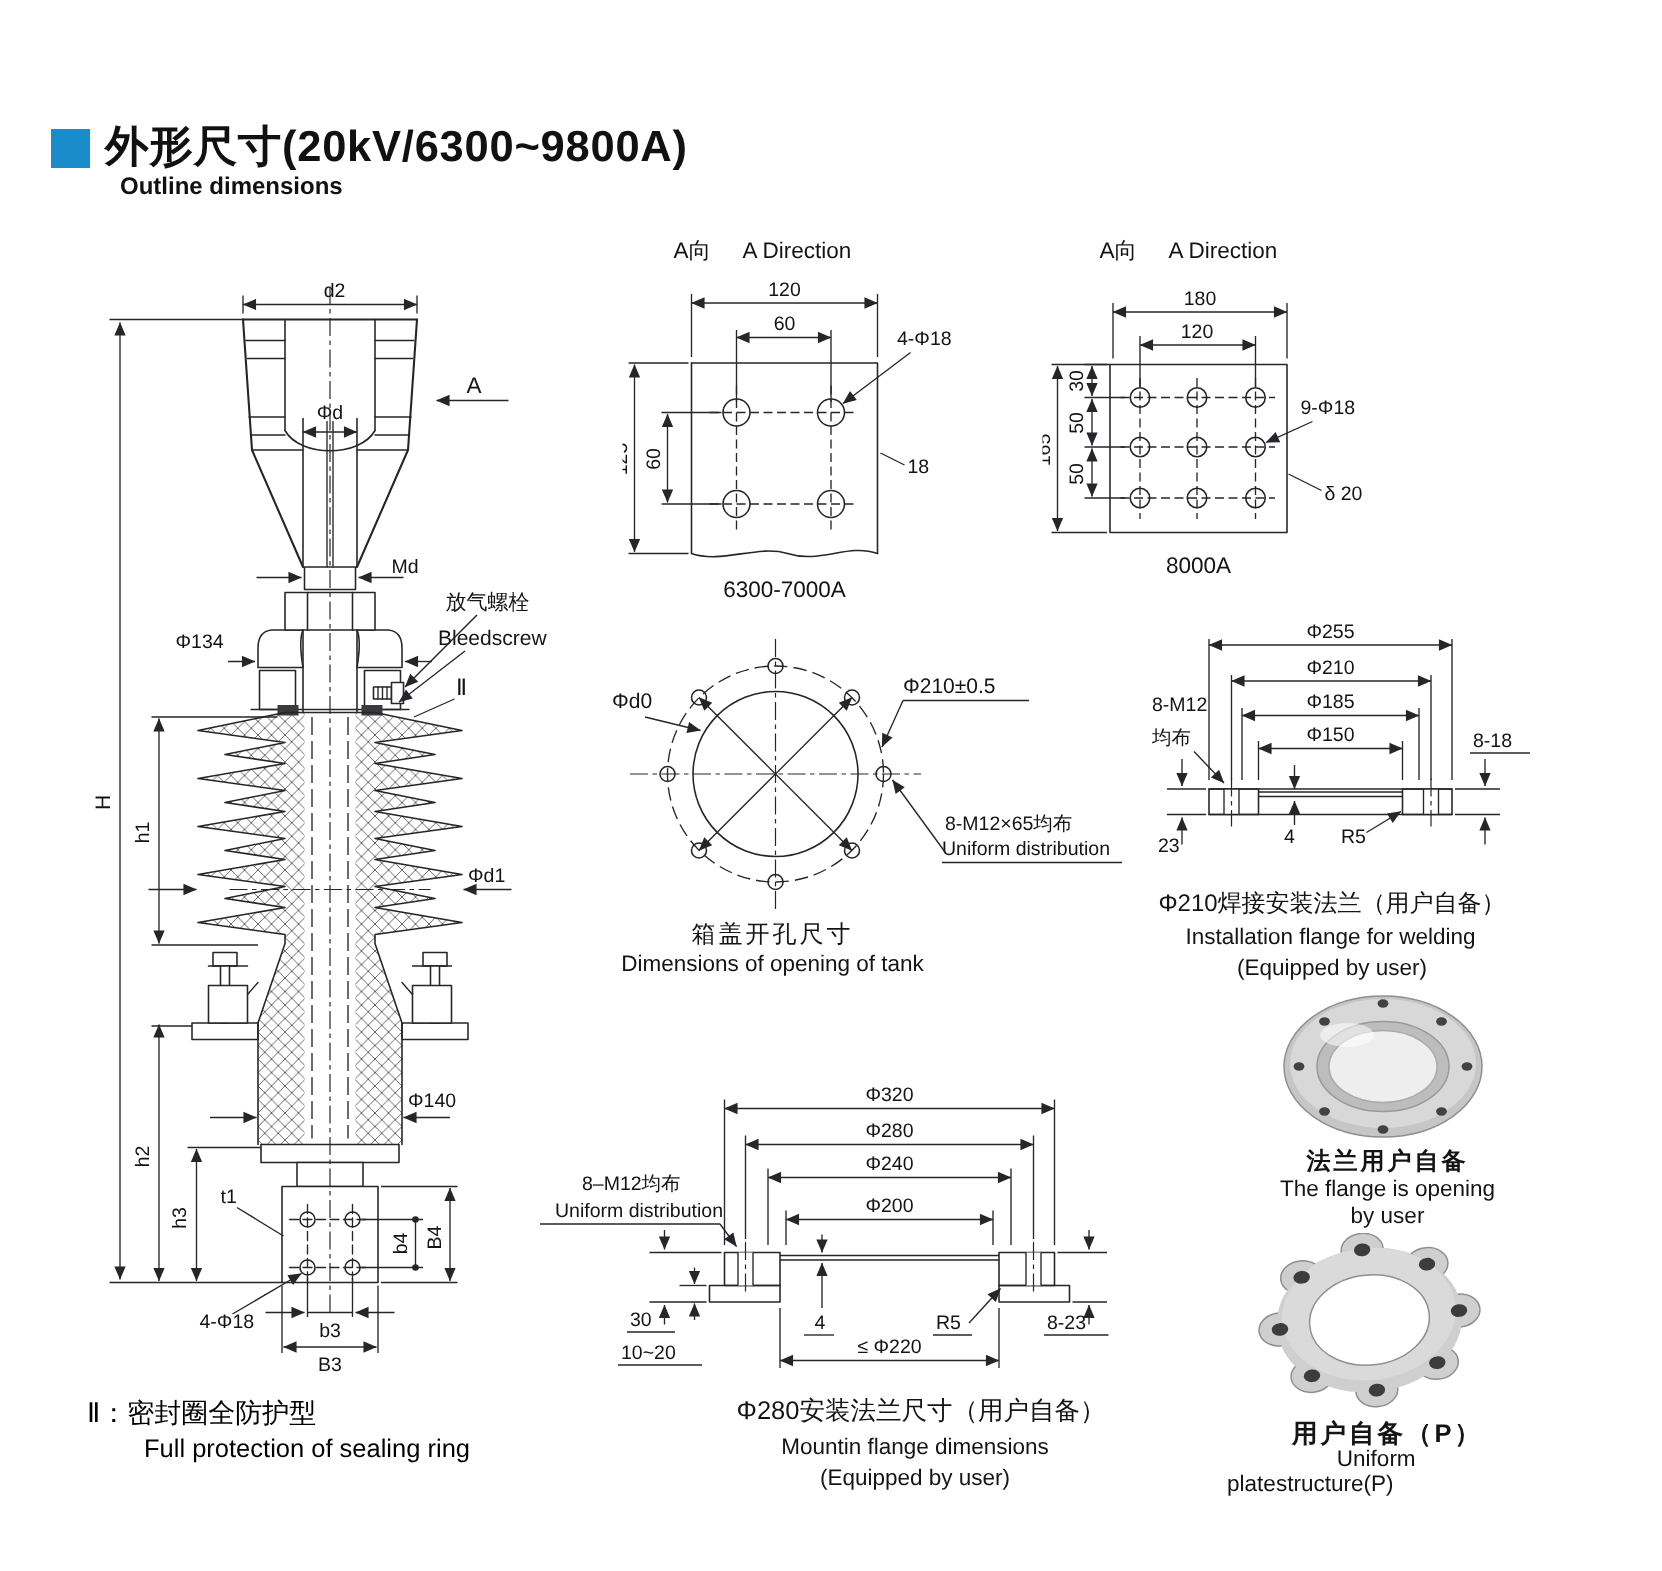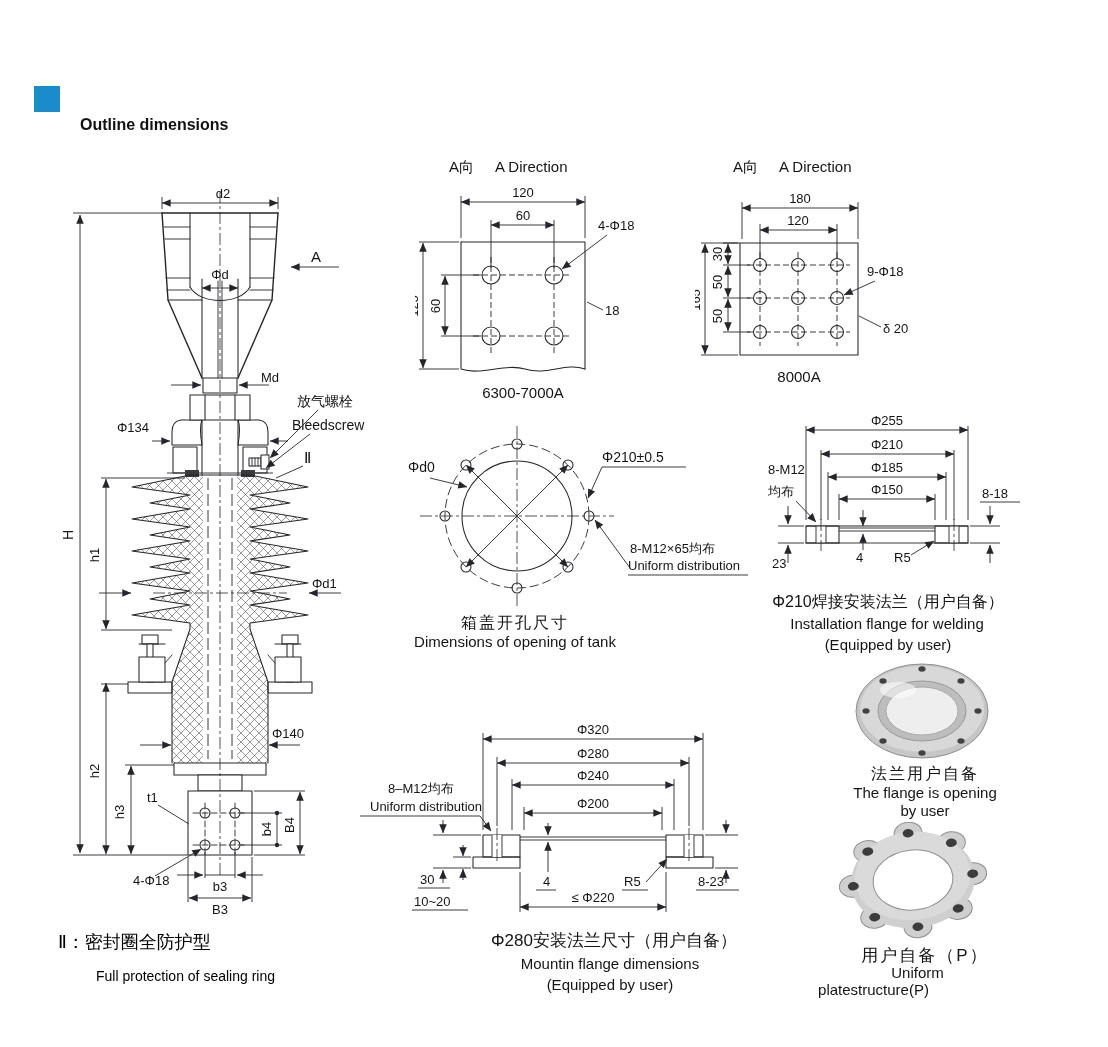--- a/index.html
+++ b/index.html
@@ -4,24 +4,24 @@
 <style>
   html,body{margin:0;padding:0;background:#ffffff;}
   #page{position:relative;width:1108px;height:1047px;background:#ffffff;overflow:hidden;
         font-family:"Liberation Sans",sans-serif;color:#141414;}
   .abs{position:absolute;}
   .fig{position:absolute;}
   #title-square{position:absolute;left:34px;top:86px;width:26px;height:26px;background:#1a8ccc;}
   #page-title{position:absolute;left:70px;top:78px;font-size:29px;font-weight:bold;letter-spacing:.5px;color:#111;}
   #page-subtitle{position:absolute;left:80px;top:116px;font-size:16px;font-weight:bold;color:#111;text-align:center;}
   .cap{position:absolute;text-align:center;color:#141414;}
-  .cap-cn{font-size:16px;letter-spacing:2px;}
+  .cap-cn{font-size:16px;letter-spacing:2px;font-weight:bold;}
   .cap-en{font-size:15px;}
   #note{position:absolute;left:58px;top:930px;font-size:18px;color:#000000;}
-  #note .l2{font-size:14px;margin-left:38px;margin-top:14px;}
+  #note .l2{font-size:17px;margin-left:38px;margin-top:2px;}
   svg text{font-family:"Liberation Sans",sans-serif;fill:#141414;}
   .ol{fill:none;stroke:#26262a;stroke-width:1.4;stroke-linejoin:round;stroke-linecap:round;}
   .md{stroke-width:1.05;}
   .dim{fill:none;stroke:#26262a;stroke-width:0.9;}
   .cl{fill:none;stroke:#26262a;stroke-width:0.8;stroke-dasharray:12 3 3 3;}
   .dsh{fill:none;stroke:#26262a;stroke-width:0.9;stroke-dasharray:6 3;}
   .t13{font-size:13px;} .t14{font-size:14px;} .t15{font-size:15px;} .t16{font-size:16px;} .t17{font-size:17px;}
   .mid{text-anchor:middle;}
 </style>
 </head>
@@ -37,20 +37,21 @@
       <pattern id="hatch" width="6" height="6" patternUnits="userSpaceOnUse" patternTransform="rotate(45)">
         <line x1="0" y1="0" x2="0" y2="6" stroke="#45454a" stroke-width="1"></line>
       </pattern>
       <pattern id="xhatch" width="9" height="9" patternUnits="userSpaceOnUse">
         <path d="M0,9 L9,0 M0,0 L9,9" stroke="#55555a" stroke-width="0.6" fill="none"></path>
       </pattern>
     </defs>
   </svg>
 
   <div id="title-square"></div>
+  <div id="page-title">外形尺寸(20kV/6300~9800A)</div>
   <div id="page-subtitle">Outline dimensions</div>
 
   <svg class="fig" style="left:55px;top:175px" width="350" height="760" viewBox="0 0 350 760">
 
     <g>
       <path id="shedfill" fill="url(#xhatch)" stroke="none" d="M165,300 L135,300 L77,312 L135,320 L95,328 L135,334 L77,344 L135,352 L95,360 L135,366 L77,376 L135,384 L95,392 L135,398 L77,408 L135,416 L95,424 L135,430 L77,440 L135,448 L135,454 L117,507 L117,588 L165,588 Z"></path>
       <use href="#shedfill" transform="translate(330,0) scale(-1,1)"></use>
     </g>
 
     <g>

